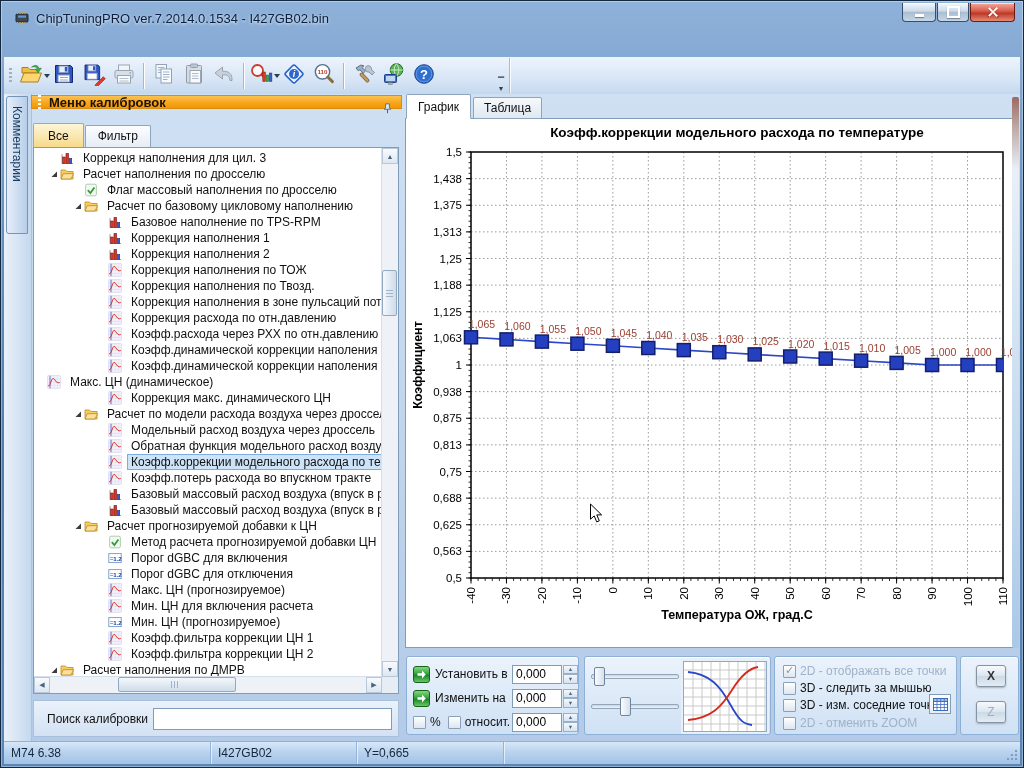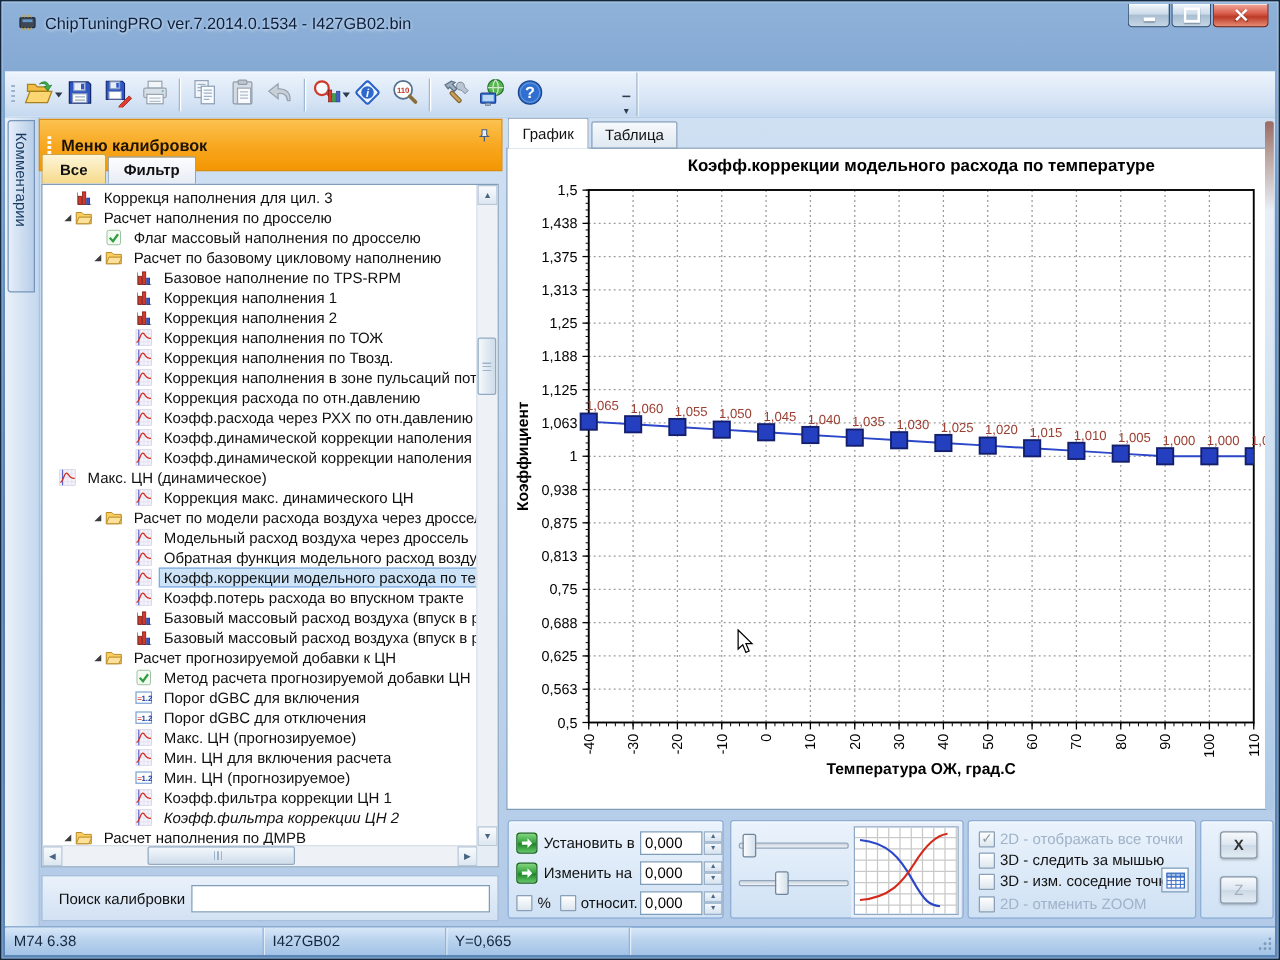--- a/index.html
+++ b/index.html
@@ -49,30 +49,30 @@
   .main{position:absolute;left:3px;top:93px;right:3px;height:647px;
     background:linear-gradient(180deg,#cfe0f3,#b3cbe8);}
   .dock{position:absolute;left:0;top:0;width:27px;height:100%;
     background:linear-gradient(90deg,#eaf1f9,#c4d8ee);border-right:1px solid #a9c2de;}
   .vtab{position:absolute;left:2px;top:2px;width:22px;height:138px;box-sizing:border-box;
     background:linear-gradient(90deg,#e6eef9,#b7cee9);border:1px solid #7693b8;border-radius:3px 0 0 3px;
     display:flex;justify-content:center;padding-top:9px;}
   .vtab span{writing-mode:vertical-rl;font-size:12px;color:#17395f;}
   
   .sidebar{position:absolute;left:27px;top:1px;width:371px;height:643px;}
-  .sbheader{position:absolute;left:0;top:0;width:100%;height:42px;box-sizing:border-box;
+  .sbheader{position:absolute;left:0;top:0;width:100%;height:14px;box-sizing:border-box;
     background:linear-gradient(180deg,#fcc250,#f8a61e 55%,#f39702);border:1px solid #d98c10;
     display:flex;align-items:center;}
   .sbh-grip{width:3px;height:15px;margin:0 8px 0 6px;
     background:repeating-linear-gradient(180deg,rgba(255,255,255,.95) 0 2px,rgba(0,0,0,0) 2px 4px);}
   .sbh-title{font-weight:bold;font-size:13px;color:#1d1203;}
   .pin{position:absolute;right:7px;top:6px;}
   .sbtabs{position:absolute;left:2px;top:26px;height:26px;display:flex;align-items:flex-end;}
   .sbtab{font-size:12px;padding:3px 12px 4px;border:1px solid #8fa4bd;border-bottom:none;
-    background:linear-gradient(180deg,#fcfdff,#e7edf5);border-radius:2px 2px 0 0;margin-right:1px;font-weight:bold;}
+    background:linear-gradient(180deg,#fcfdff,#e7edf5);border-radius:2px 2px 0 0;margin-right:1px;}
   .sbtab.sel{background:linear-gradient(180deg,#fdf5d8,#fae7ae 55%,#f6d989);border-color:#c9a64e;padding:5px 14px 4px;}
   .treebox{position:absolute;left:2px;top:52px;width:366px;height:547px;background:#fff;
     border:1px solid #7f9db9;overflow:hidden;box-sizing:border-box;}
   #tree{position:absolute;left:0;top:0;right:16px;bottom:16px;overflow:hidden;padding-top:2px;}
   .trow{height:16px;display:flex;align-items:center;white-space:nowrap;font-size:12px;}
   .texp{width:13px;flex:0 0 13px;display:flex;justify-content:center;align-items:center;}
   .ticon{width:15px;flex:0 0 15px;margin-right:4px;display:flex;align-items:center;}
   .ticon svg{width:14px;height:14px;}
   .tlabel{padding:0 3px;line-height:14px;border:1px solid rgba(0,0,0,0);}
   .tlabel.sel{background:#cde3f8;border:1px solid #7eace0;}
@@ -692,21 +692,21 @@
                 <span class="ticon">
                   <svg viewBox="0 0 14 14">
                     <rect x=".8" y=".8" width="12.4" height="12.4" fill="#f4f3fb" stroke="#c6c2e0" stroke-width=".5"></rect>
                     <path d="M.8 4h12.4M.8 7.2h12.4M.8 10.4h12.4M4 .8v12.4M7.2 .8v12.4M10.4 .8v12.4" stroke="#dbd8ee" stroke-width=".5"></path>
                     <path d="M3 .8v12.4" stroke="#5a62c8" stroke-width=".9"></path>
                     <path d="M1.2 11c2.5-.5 3-7.5 5-7.5s2.5 5.5 6.5 4" fill="none" stroke="#d6281c" stroke-width="1"></path>
                   </svg>
                 </span>
                 <span class="tlabel">Коэфф.фильтра коррекции ЦН 1</span>
               </div>
-              <div class="trow" style="padding-left: 61px; font-style: italic;">
+              <div class="trow" style="padding-left: 61px;">
                 <span class="texp"></span>
                 <span class="ticon">
                   <svg viewBox="0 0 14 14">
                     <rect x=".8" y=".8" width="12.4" height="12.4" fill="#f4f3fb" stroke="#c6c2e0" stroke-width=".5"></rect>
                     <path d="M.8 4h12.4M.8 7.2h12.4M.8 10.4h12.4M4 .8v12.4M7.2 .8v12.4M10.4 .8v12.4" stroke="#dbd8ee" stroke-width=".5"></path>
                     <path d="M3 .8v12.4" stroke="#5a62c8" stroke-width=".9"></path>
                     <path d="M1.2 11c2.5-.5 3-7.5 5-7.5s2.5 5.5 6.5 4" fill="none" stroke="#d6281c" stroke-width="1"></path>
                   </svg>
                 </span>
                 <span class="tlabel">Коэфф.фильтра коррекции ЦН 2</span>

